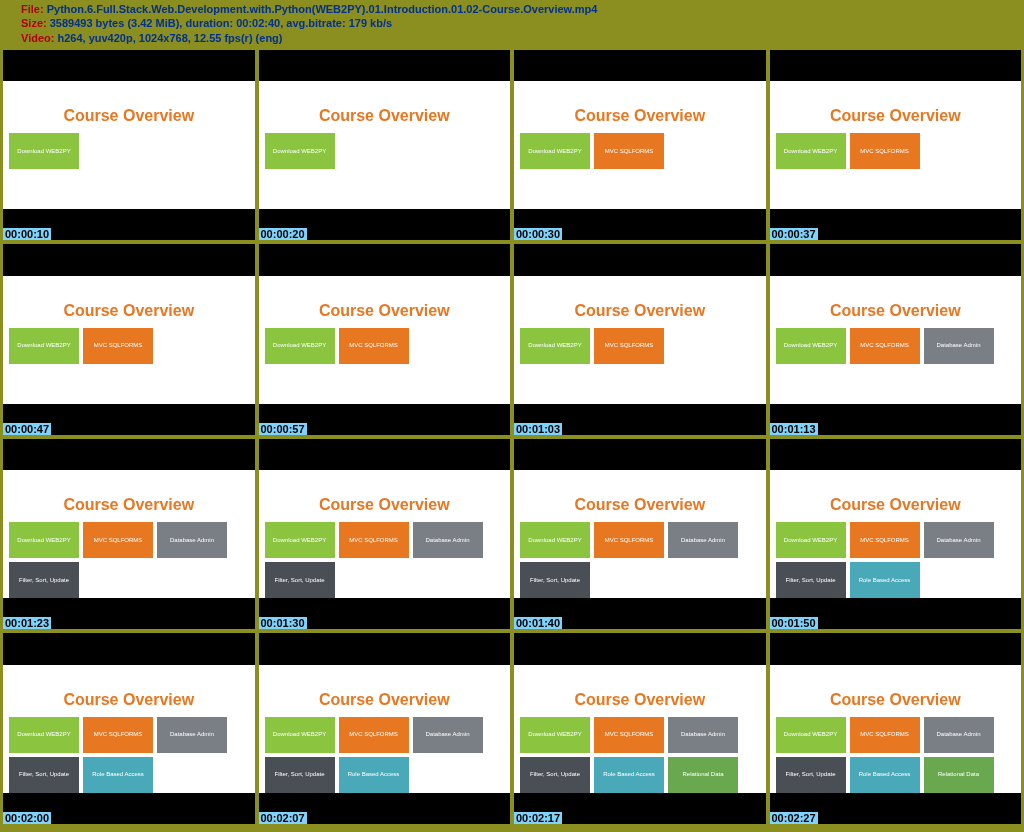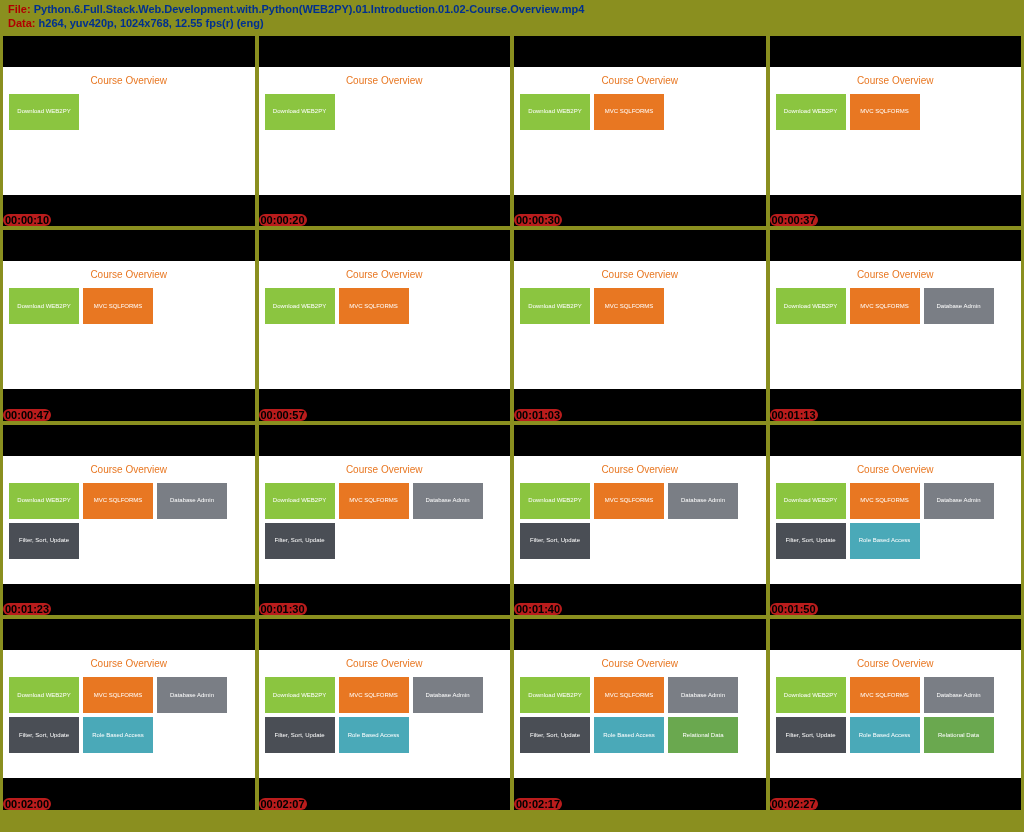--- a/index.html
+++ b/index.html
@@ -4,21 +4,21 @@
 <style>
   * { margin: 0; padding: 0; box-sizing: border-box; }
   body {
     width: 1024px;
     height: 832px;
     background: #8a8f1f;
     font-family: Arial, sans-serif;
     overflow: hidden;
   }
   .header {
-    padding: 2px 8px;
+    padding: 2px 21px;
     font-size: 11px;
     font-weight: bold;
     line-height: 1.3;
   }
   .header .label { color: #b00000; }
   .header .value { color: #003090; }
   .grid {
     display: grid;
     grid-template-columns: repeat(4, 1fr);
     grid-template-rows: repeat(4, 1fr);
@@ -43,24 +43,24 @@
   .slide {
     width: 100%;
     height: 128px;
     background: #fff;
     display: flex;
     flex-direction: column;
     align-items: center;
   }
   .slide-title {
     color: #e87722;
-    font-size: 10px;
-    margin-top: 8px;
+    font-size: 16px;
+    margin-top: 26px;
     margin-bottom: 8px;
-    font-weight: normal;
+    font-weight: bold;
   }
   .tiles {
     display: grid;
     grid-template-columns: repeat(3, 70px);
     grid-auto-rows: 36px;
     gap: 4px;
     margin-left: 6px;
     align-self: flex-start;
   }
   .tiles.one { grid-template-columns: 70px; }
@@ -78,38 +78,40 @@
   .c-green  { background: #8bc540; }
   .c-orange { background: #e87722; }
   .c-gray   { background: #7a7e85; }
   .c-dark   { background: #4a4e55; }
   .c-teal   { background: #4aa9b8; }
   .c-green2 { background: #6aa84f; }
   .timecode {
     position: absolute;
     left: 0;
     bottom: 0;
-    background: #b91c1c;
+    background: #7dd3fc;
     color: #000;
     font-size: 11px;
     font-weight: bold;
     padding: 0 2px;
     font-family: Arial, sans-serif;
-    border-radius: 6px;
   }
 </style>
 </head>
 <body>
 
 <div class="header">
   <div>
     <span class="label">File: </span><span class="value">Python.6.Full.Stack.Web.Development.with.Python(WEB2PY).01.Introduction.01.02-Course.Overview.mp4</span>
   </div>
   <div>
-    <span class="label">Data: </span><span class="value">h264, yuv420p, 1024x768, 12.55 fps(r) (eng)</span>
+    <span class="label">Size: </span><span class="value">3589493 bytes (3.42 MiB), duration: 00:02:40, avg.bitrate: 179 kb/s</span>
+  </div>
+  <div>
+    <span class="label">Video: </span><span class="value">h264, yuv420p, 1024x768, 12.55 fps(r) (eng)</span>
   </div>
 </div>
 
 <div class="grid" id="grid">
     <div class="cell">
       <div class="slide-wrap">
         <div class="slide">
           <div class="slide-title">Course Overview</div>
           <div class="tiles one">
             <div class="tile c-green">Download WEB2PY</div>

